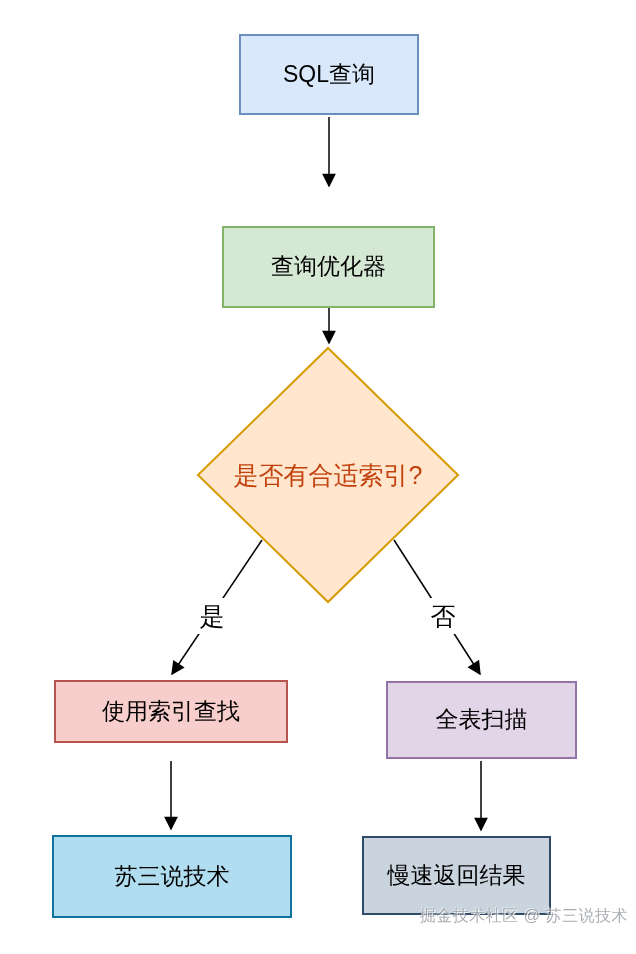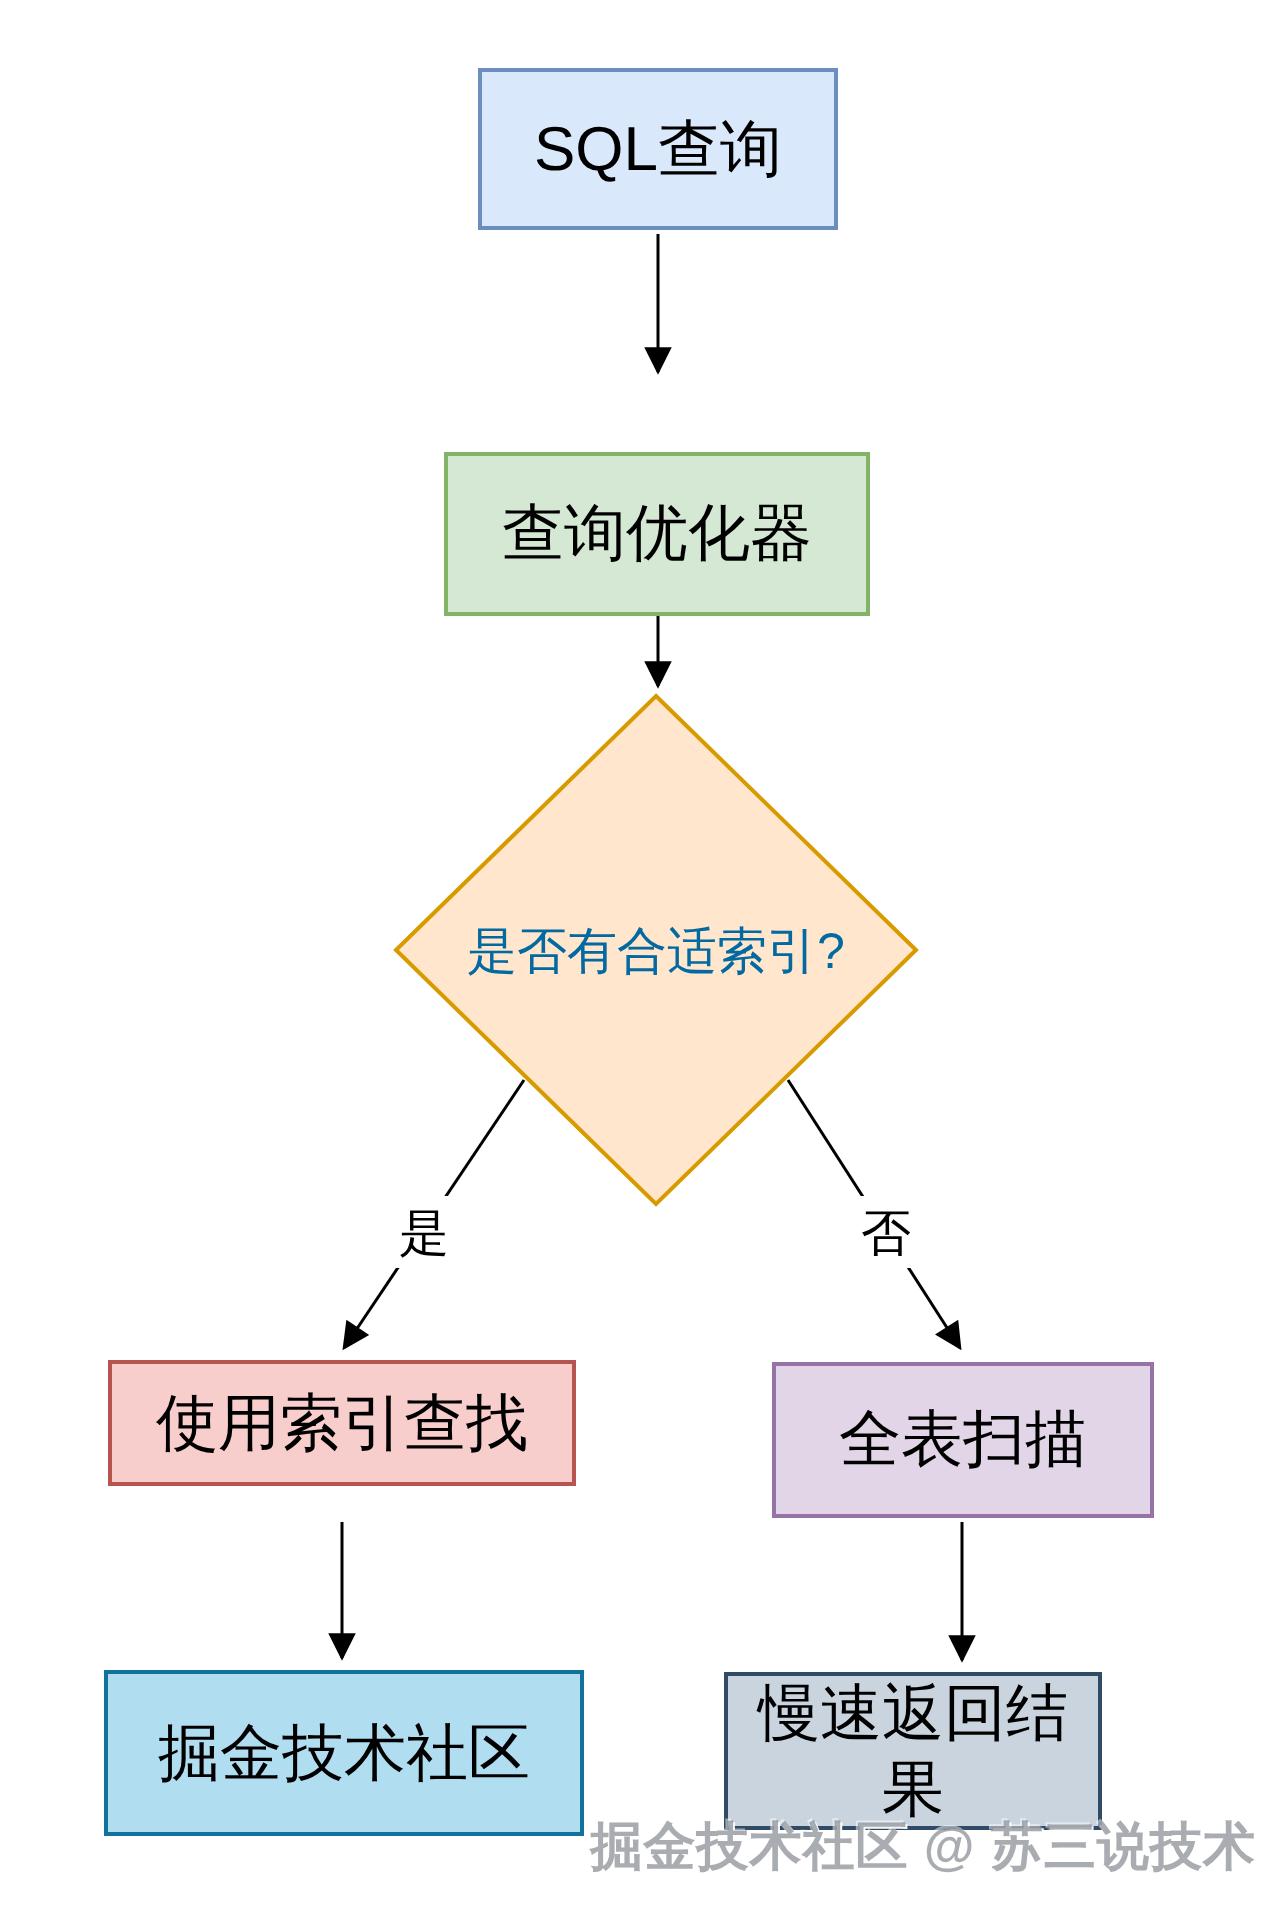--- a/index.html
+++ b/index.html
@@ -16,52 +16,52 @@
     left: 0; top: 0;
     width: 636px; height: 954px;
   }
   .node {
     position: absolute;
     display: flex;
     align-items: center;
     justify-content: center;
     border: 2px solid #000;
     box-sizing: border-box;
-    font-size: 31px;
+    font-size: 23px;
     color: #000000;
     text-align: center;
     line-height: 1.2;
   }
   .decision-label {
     position: absolute;
     display: flex;
     align-items: center;
     justify-content: center;
     font-size: 25px;
-    color: #0369a1;
+    color: #c2410c;
     text-align: center;
   }
   .edge-label {
     position: absolute;
     display: flex;
     align-items: center;
     justify-content: center;
     font-size: 25px;
     color: #000000;
     background: #ffffff;
     padding: 0 2px;
   }
   .connectors { stroke-width: 1.5px; }
   .connectors line { fill: none; }
   .watermark {
     position: absolute;
     right: 8px;
     top: 906px;
-    font-size: 26px;
-    font-weight: bold;
+    font-size: 16px;
+    font-weight: normal;
     color: rgba(140, 146, 152, 0.75);
     text-shadow: 1px 1px 0 rgba(255,255,255,0.95), -1px -1px 0 rgba(255,255,255,0.5);
     white-space: nowrap;
     letter-spacing: 0.5px;
   }
 </style>
 </head>
 <body>
 
 <div class="canvas">
@@ -101,21 +101,21 @@
 
   <div class="node" style="left: 54px; top: 680px; width: 234px; height: 63px; background-color: rgb(248, 206, 204); border-color: rgb(184, 84, 80); align-items: center;">
     <span>使用索引查找</span>
   </div>
 
   <div class="node" style="left: 386px; top: 681px; width: 191px; height: 78px; background-color: rgb(225, 213, 231); border-color: rgb(150, 115, 166);">
     <span>全表扫描</span>
   </div>
 
   <div class="node" style="left: 52px; top: 835px; width: 240px; height: 83px; background-color: rgb(177, 221, 240); border-color: rgb(16, 115, 158);">
-    <span>掘金技术社区</span>
+    <span>苏三说技术</span>
   </div>
 
   <div class="node" style="left: 362px; top: 836px; width: 189px; height: 79px; background-color: rgb(201, 212, 222); border-color: rgb(47, 75, 102);">
     <span>慢速返回结果</span>
   </div>
 
   <div class="watermark">掘金技术社区 @ 苏三说技术</div>
 
 </div>
 

